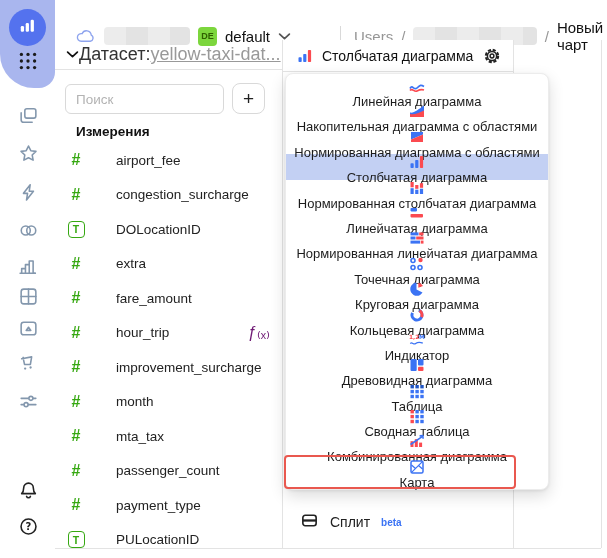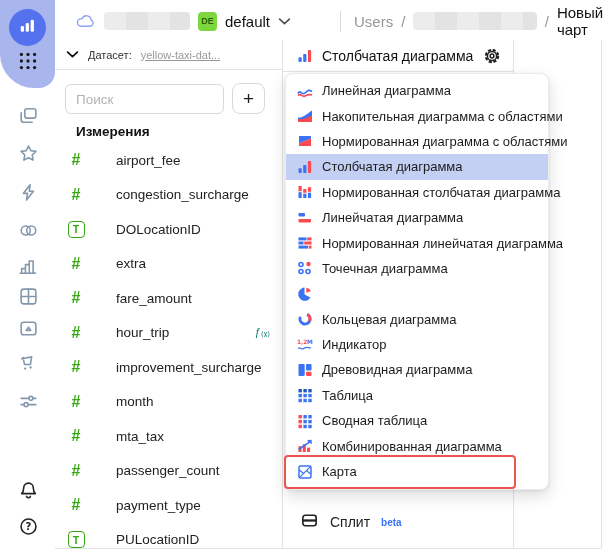--- a/index.html
+++ b/index.html
@@ -10,21 +10,21 @@
   .rail-blob{position:absolute;left:0;top:0;width:55px;height:88px;background:#a9b6ee;
              border-radius:0 0 16px 34px;}
   .logo{position:absolute;left:9px;top:9px;width:37px;height:37px;border-radius:50%;
         background:#5472ee;display:flex;align-items:center;justify-content:center;cursor:pointer;}
   .apps{position:absolute;left:16px;top:51px;width:23px;height:23px;display:flex;
         align-items:center;justify-content:center;cursor:pointer;}
   .rail-item{position:absolute;width:24px;height:24px;display:flex;align-items:center;
              justify-content:center;cursor:pointer;}
   .rail-item svg{width:21px;height:21px;}
   
-  .topbar{position:absolute;left:55px;top:1px;right:0;height:40px;background:#fff;}
+  .topbar{position:absolute;left:55px;top:16px;right:0;height:40px;background:#fff;}
   .tb-left{position:absolute;left:20px;top:0;height:40px;display:flex;align-items:center;gap:8px;}
   .redacted{height:18px;border-radius:4px;
             background:repeating-linear-gradient(90deg,#ececec 0 22px,#e3e3e3 22px 44px);}
   .red1{width:86px;}
   .red2{width:146px;}
   .badge{width:19px;height:19px;border-radius:4px;background:#7cd63d;color:#2f6000;
          font-size:9px;font-weight:bold;display:flex;align-items:center;justify-content:center;}
   .env-name{font-size:15px;color:#111;}
   .tb-chev{color:#555;display:flex;}
   .tb-divider{position:absolute;left:285px;top:10px;width:1px;height:21px;background:#d9d9d9;}
@@ -32,51 +32,51 @@
          font-size:15px;}
   .bc-root,.bc-sep{color:#969696;}
   .bc-cur{color:#111;}
   
   .panel-divider{position:absolute;left:282px;top:40px;width:1px;height:508px;background:#e3e3e3;}
   .col-divider{position:absolute;left:513px;top:40px;width:1px;height:508px;background:#e3e3e3;}
   .right-divider{position:absolute;left:601px;top:40px;width:1px;height:508px;background:#e3e3e3;}
   .bottom-line{position:absolute;left:55px;top:548px;width:546px;height:1px;background:#e3e3e3;}
   .dataset-row{position:absolute;left:55px;top:40px;width:227px;height:30px;
                border-bottom:1px solid #e3e3e3;display:flex;align-items:center;
-               padding-left:11px;box-sizing:border-box;gap:9px;font-size:11px;text-align:right;}
+               padding-left:11px;box-sizing:border-box;font-size:18px;text-align:right;}
   .ds-label{color:#333;}
   .ds-value{color:#999;text-decoration:underline;}
   .search-input{position:absolute;left:65px;top:84px;width:137px;height:28px;border:1px solid #d9d9d9;
                 border-radius:6px;padding:0 10px;font-size:13.5px;outline:none;
                 font-family:Liberation Sans, sans-serif;color:#222;}
   .search-input::placeholder{color:#b3b3b3;}
   .plus-btn{position:absolute;left:232px;top:83px;width:33px;height:31px;border:1px solid #d9d9d9;
             border-radius:8px;background:#fff;font-size:19px;font-weight:300;color:#222;
             display:flex;align-items:center;justify-content:center;cursor:pointer;}
   .section-title{position:absolute;left:76px;top:124px;font-size:13.5px;font-weight:bold;color:#111;}
   .fields{position:absolute;left:55px;top:143px;width:227px;}
   .field{height:34.5px;display:flex;align-items:center;gap:11px;padding:0 12px;cursor:grab;}
   .f-ico{width:18px;display:flex;justify-content:center;}
   .hash{color:#36a811;font-weight:bold;font-size:16px;line-height:1;}
   .tbox{width:15px;height:15px;border:1.5px solid #36a811;border-radius:4px;color:#36a811;
         font-size:10.5px;font-weight:bold;display:flex;align-items:center;justify-content:center;}
   .f-label{font-size:13.5px;color:#222;white-space:nowrap;margin-left:20px;}
-  .f-fx{margin-left:auto;font-size:11px;color:#0f766e;}
+  .f-fx{margin-left:auto;font-size:16px;color:#701a75;}
   
   .chart-header{position:absolute;left:283px;top:40px;width:230px;height:32px;
                 border-bottom:1px solid #e3e3e3;display:flex;align-items:center;
                 padding:0 13px;box-sizing:border-box;gap:9px;background:#fff;}
   .ch-title{font-size:14px;color:#111;white-space:nowrap;cursor:pointer;}
   .ch-gear{margin-left:auto;display:flex;cursor:pointer;}
   
   .menu{position:absolute;left:285px;top:73px;width:264px;box-sizing:border-box;background:#fff;
         border:1px solid #ececec;border-radius:8px;padding:4px 0 5px;z-index:10;
         box-shadow:0 1px 3px rgba(0,0,0,.08),0 6px 16px rgba(0,0,0,.14);}
-  .mi{height:25.4px;display:flex;align-items:center;gap:9px;padding:0 10px;cursor:pointer;
-      white-space:nowrap;}
+  .mi{height:25.4px;display:flex;align-items:center;padding:0 10px;cursor:pointer;
+      white-space:nowrap;flex-direction:column;}
   .mi.selected{background:#c3d0f3;}
   .mi-icon{width:17px;height:16px;display:flex;align-items:center;justify-content:center;flex:none;}
   .mi-icon svg{width:16px;height:16px;}
   .mi-label{font-size:13px;color:#1c1c1c;}
   .outline-box{position:absolute;left:284px;top:455px;width:228px;height:30px;border:2px solid #e9584f;
                border-radius:4px;z-index:20;pointer-events:none;}
   
   .split-row{position:absolute;left:300px;top:510px;height:24px;display:flex;align-items:center;
              gap:11px;cursor:pointer;}
   .split-label{font-size:14px;color:#222;}
@@ -423,20 +423,21 @@
     <span class="mi-label">Точечная диаграмма</span>
   </div>
 
   <div class="mi">
     <span class="mi-icon">
           <svg viewBox="0 0 16 16">
             <path d="M7.5 8.5V1.6a6.6 6.6 0 1 0 6 10z" fill="#3b73f4"></path>
             <path d="M9.3 6.7V1.8a6.6 6.6 0 0 1 4.7 3.3z" fill="#fb4a50"></path>
           </svg>
         </span>
+    <span class="mi-label">Круговая диаграмма</span>
   </div>
 
   <div class="mi">
     <span class="mi-icon">
           <svg viewBox="0 0 16 16">
             <circle cx="8" cy="8" r="5" fill="none" stroke="#3b73f4" stroke-width="3" stroke-dasharray="23 8.4" transform="rotate(-65 8 8)"></circle>
             <circle cx="8" cy="8" r="5" fill="none" stroke="#fb4a50" stroke-width="3" stroke-dasharray="7 24.4" transform="rotate(-58 8 8)"></circle>
           </svg>
         </span>
     <span class="mi-label">Кольцевая диаграмма</span>

